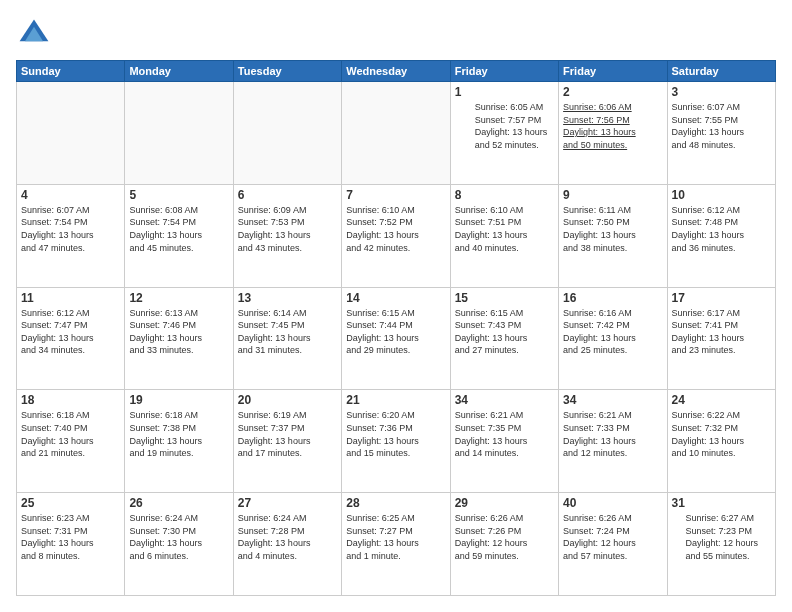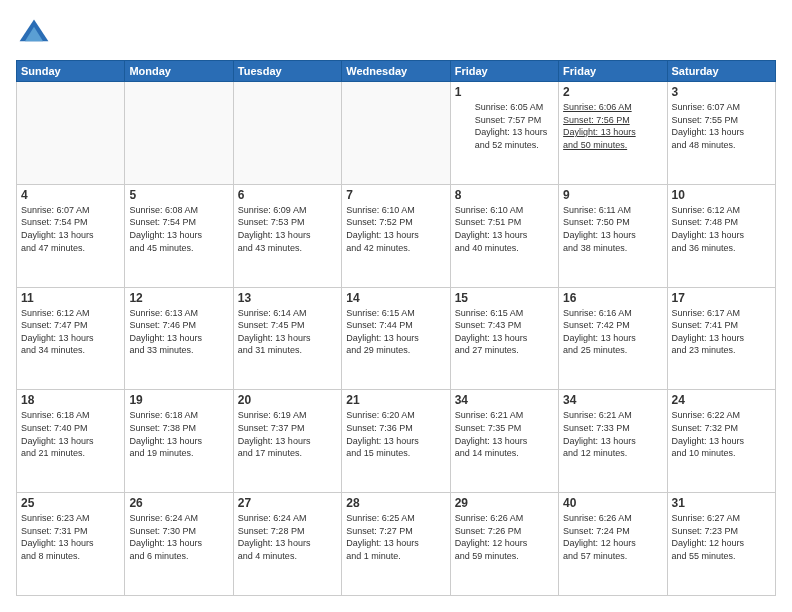--- a/index.html
+++ b/index.html
@@ -351,21 +351,21 @@
           </td>
           <td>
             <span class="day-number">40</span>
             <div class="day-info" style="white-space: pre-line;">Sunrise: 6:26 AM
 Sunset: 7:24 PM
 Daylight: 12 hours
 and 57 minutes.</div>
           </td>
           <td>
             <span class="day-number">31</span>
-            <div class="day-info" style="white-space: pre-line;">Sunrise: 6:27 AM
+            <div class="day-info" style="white-space: pre-line; margin-left: 14px;">Sunrise: 6:27 AM
 Sunset: 7:23 PM
 Daylight: 12 hours
 and 55 minutes.</div>
           </td>
         </tr>
       </tbody>
   </table>
 </div>
 
 </body></html>

